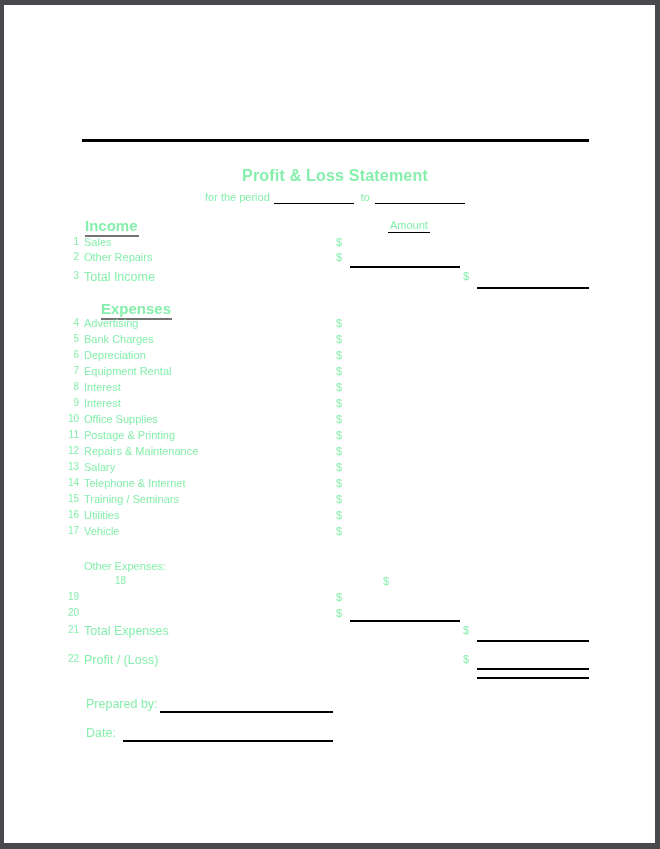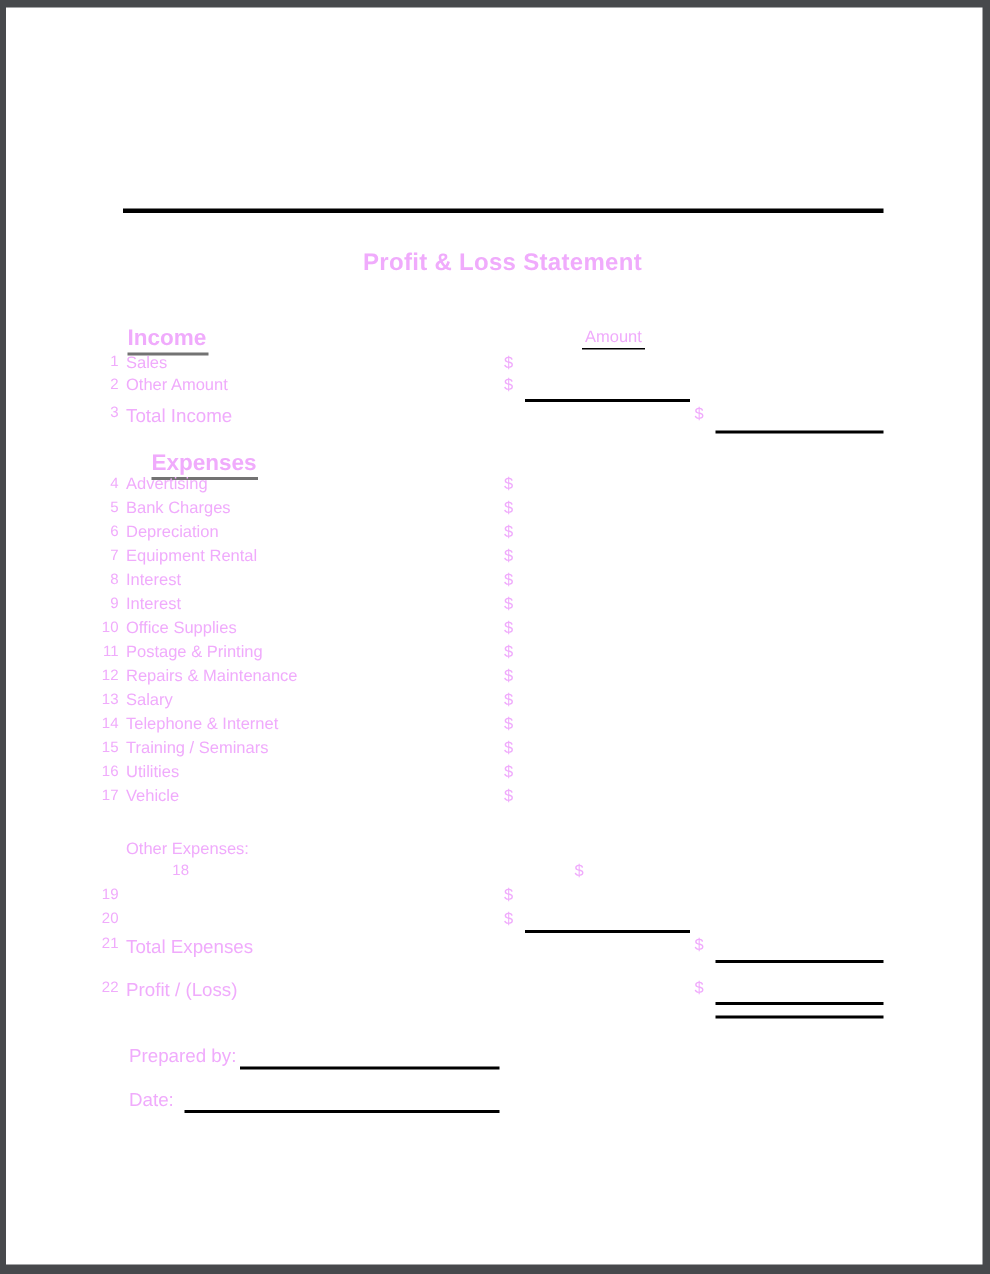--- a/index.html
+++ b/index.html
@@ -1,20 +1,20 @@
 <!DOCTYPE html>
 <html><head>
 <meta charset="utf-8">
 <style>
   html,body { margin:0; padding:0; background:#ffffff; }
   .frame {
     position:relative; width:660px; height:849px;
     background:#47494c; overflow:hidden;
     font-family:"Liberation Sans", sans-serif;
-    color:#f0abfc;
+    color:#86efac;
   }
   .page {
     position:absolute; left:4px; top:5px; right:5px; bottom:6px;
     background:#ffffff;
   }
   .layer { position:absolute; inset:0; }
 
   
   .line { position:absolute; background:#000; }
   #top-rule          { left:82px;  top:139px; width:507px; height:3px; }
@@ -79,20 +79,26 @@
 <body>
 
 <div class="frame">
   <div class="page"></div>
   <div class="layer">
 
     <div class="line" id="top-rule"></div>
 
     <div id="title">Profit &amp; Loss Statement</div>
 
+    <div id="subtitle">
+      <span>for the period</span>
+      <span class="blank" id="period-start-field"></span>
+      <span>to</span>
+      <span class="blank" id="period-end-field"></span>
+    </div>
 
     <div class="section-heading" id="income-heading">Income</div>
     <div id="amount-header">Amount</div>
 
     <div class="line" id="income-sum-line"></div>
     <div class="line" id="income-total-line"></div>
 
     <div class="section-heading" id="expenses-heading">Expenses</div>
 
     <div id="other-label">Other Expenses:</div>
@@ -106,21 +112,21 @@
     <div class="line" id="date-line"></div>
 
     <div id="rows-host">
         <div class="row" style="top: 236px;">
           <span class="num">1</span>
           <span class="label">Sales</span>
           <span class="dollar" style="left: 336px;">$</span>
         </div>
         <div class="row" style="top: 251px;">
           <span class="num">2</span>
-          <span class="label">Other Amount</span>
+          <span class="label">Other Repairs</span>
           <span class="dollar" style="left: 336px;">$</span>
         </div>
         <div class="row total" style="top: 270px;">
           <span class="num">3</span>
           <span class="label">Total Income</span>
           <span class="dollar" style="left: 463px;">$</span>
         </div>
         <div class="row" style="top: 317px;">
           <span class="num">4</span>
           <span class="label">Advertising</span>

